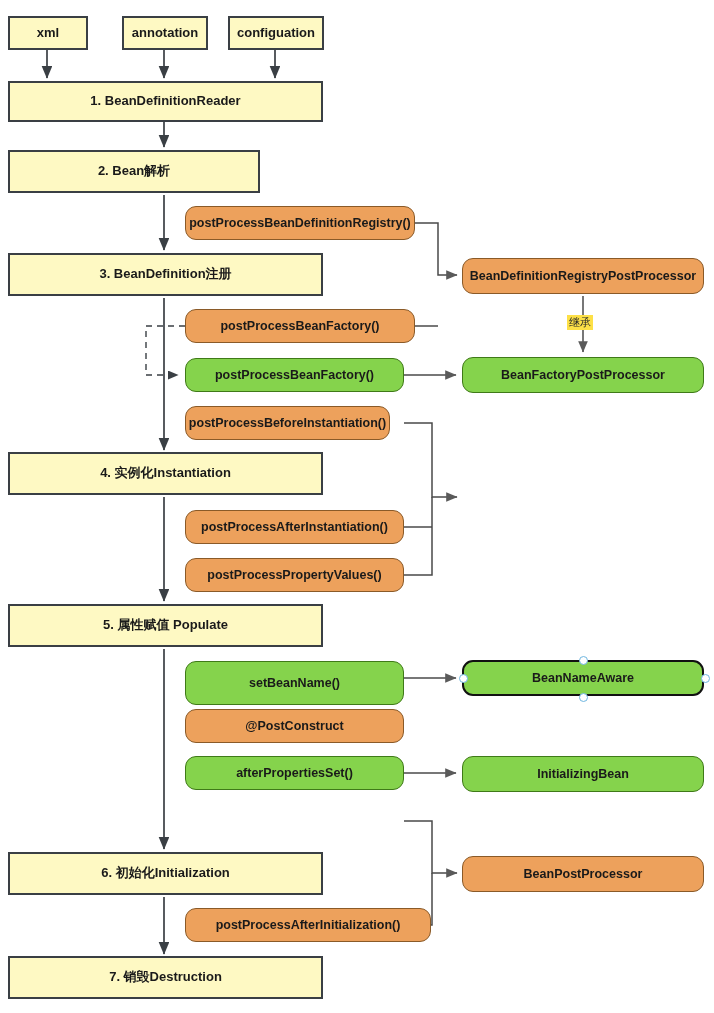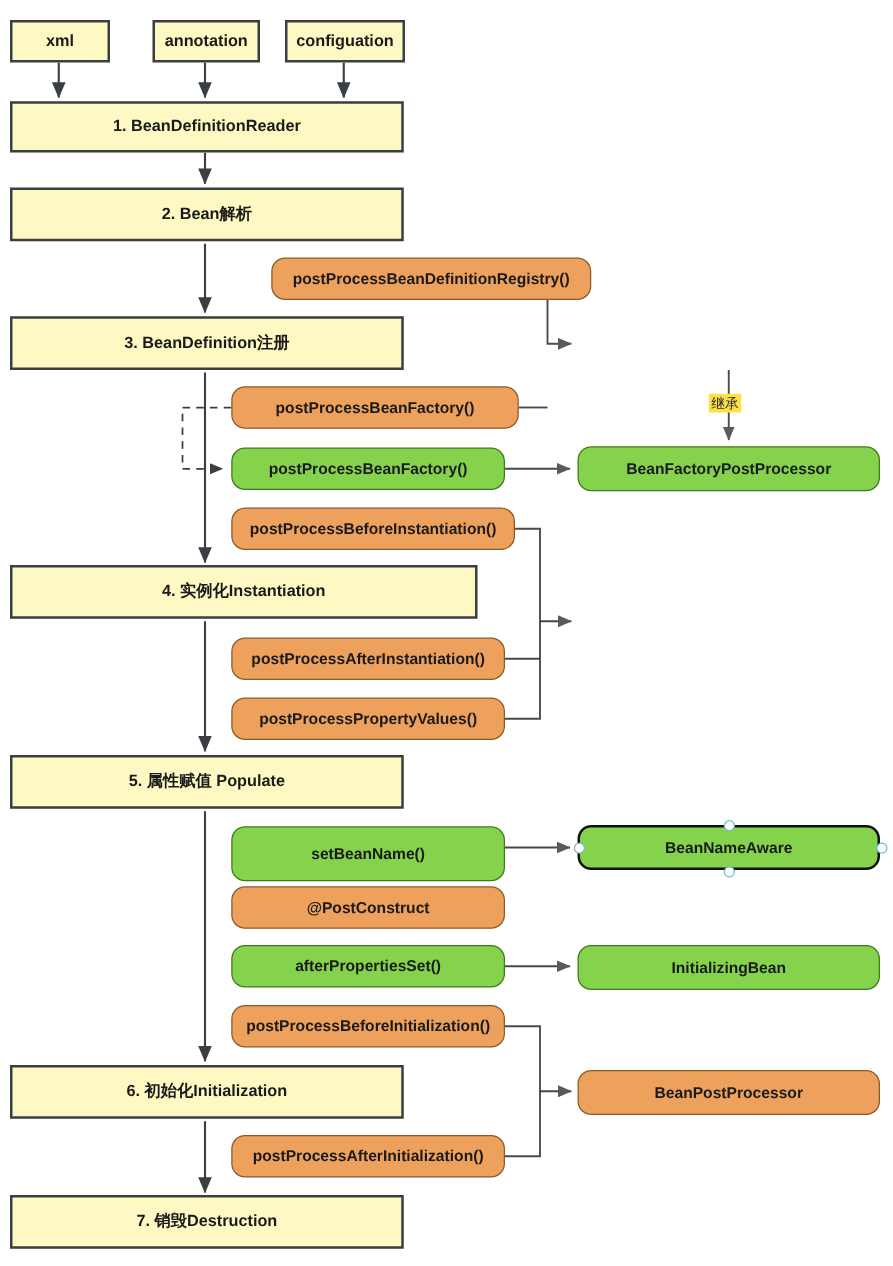--- a/index.html
+++ b/index.html
@@ -160,73 +160,73 @@
   <div class="node rect small" style="left:122px; top:16px; width:86px; height:34px;">
     <span>annotation</span>
   </div>
   <div class="node rect small" style="left:228px; top:16px; width:96px; height:34px;">
     <span>configuation</span>
   </div>
 
   <div class="node rect" style="left:8px; top:81px; width:315px; height:41px;">
     <span>1. BeanDefinitionReader</span>
   </div>
-  <div class="node rect" style="left:8px; top:150px; width:315px; height:43px;">
+  <div class="node rect" style="left:8px; top:150px; width:252px; height:43px;">
     <span>2. Bean解析</span>
   </div>
   <div class="node rect" style="left:8px; top:253px; width:315px; height:43px;">
     <span>3. BeanDefinition注册</span>
   </div>
-  <div class="node rect" style="left:8px; top:452px; width:374px; height:43px;">
+  <div class="node rect" style="left:8px; top:452px; width:315px; height:43px;">
     <span>4. 实例化Instantiation</span>
   </div>
   <div class="node rect" style="left:8px; top:604px; width:315px; height:43px;">
     <span>5. 属性赋值 Populate</span>
   </div>
   <div class="node rect" style="left:8px; top:852px; width:315px; height:43px;">
     <span>6. 初始化Initialization</span>
   </div>
   <div class="node rect" style="left:8px; top:956px; width:315px; height:43px;">
     <span>7. 销毁Destruction</span>
   </div>
 
-  <div class="node pill orange" style="left:185px; top:206px; width:256px; height:34px;margin-left:32px;">
+  <div class="node pill orange" style="left:185px; top:206px; width:230px; height:34px;">
     <span>postProcessBeanDefinitionRegistry()</span>
   </div>
   <div class="node pill orange" style="left:185px; top:309px; width:230px; height:34px;">
     <span>postProcessBeanFactory()</span>
   </div>
   <div class="node pill green" style="left:185px; top:358px; width:219px; height:34px;">
     <span>postProcessBeanFactory()</span>
   </div>
-  <div class="node pill orange" style="left:185px; top:406px; width:227px; height:34px;">
+  <div class="node pill orange" style="left:185px; top:406px; width:205px; height:34px;">
     <span>postProcessBeforeInstantiation()</span>
   </div>
   <div class="node pill orange" style="left:185px; top:510px; width:219px; height:34px;">
     <span>postProcessAfterInstantiation()</span>
   </div>
   <div class="node pill orange" style="left:185px; top:558px; width:219px; height:34px;">
     <span>postProcessPropertyValues()</span>
   </div>
   <div class="node pill green" style="left:185px; top:661px; width:219px; height:44px;">
     <span>setBeanName()</span>
   </div>
   <div class="node pill orange" style="left:185px; top:709px; width:219px; height:34px;">
     <span>@PostConstruct</span>
   </div>
   <div class="node pill green" style="left:185px; top:756px; width:219px; height:34px;">
     <span>afterPropertiesSet()</span>
   </div>
-  <div class="node pill orange" style="left:185px; top:804px; width:219px; height:34px;">
-    <span>postProcessBeforeInitialization()</span>
-  </div>
-  <div class="node pill orange" style="left:185px; top:908px; width:219px; height:34px;">
+  <div class="node pill orange" style="left:185px; top:908px; width:246px; height:34px;">
     <span>postProcessAfterInitialization()</span>
   </div>
 
+  <div class="node pill orange" style="left:462px; top:258px; width:242px; height:36px;">
+    <span>BeanDefinitionRegistryPostProcessor</span>
+  </div>
   <div class="node pill green" style="left:462px; top:357px; width:242px; height:36px;">
     <span>BeanFactoryPostProcessor</span>
   </div>
 
   <div class="node pill green selected" style="left:462px; top:660px; width:242px; height:36px;">
     <span>BeanNameAware</span>
   </div>
   <div class="handle" style="left:579px; top:656px;"></div>
   <div class="handle" style="left:579px; top:693px;"></div>
   <div class="handle" style="left:459px; top:674px;"></div>

